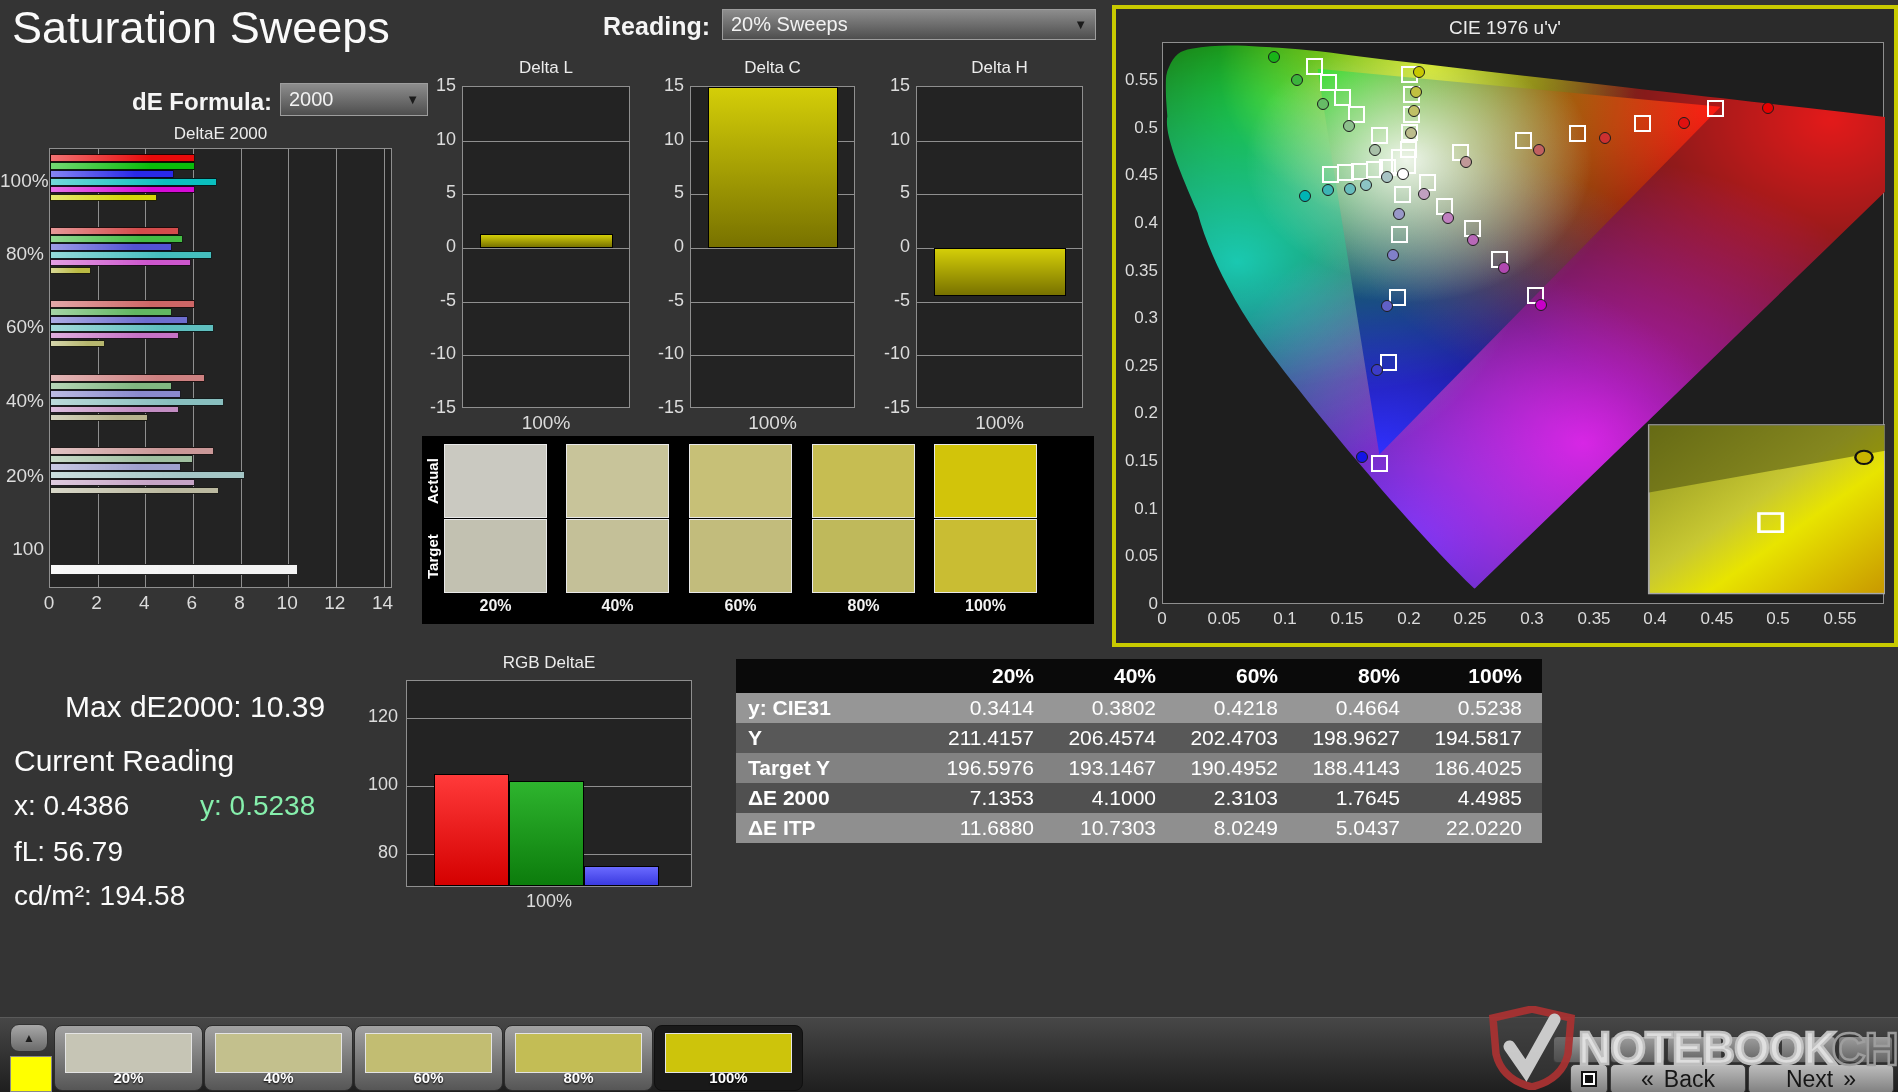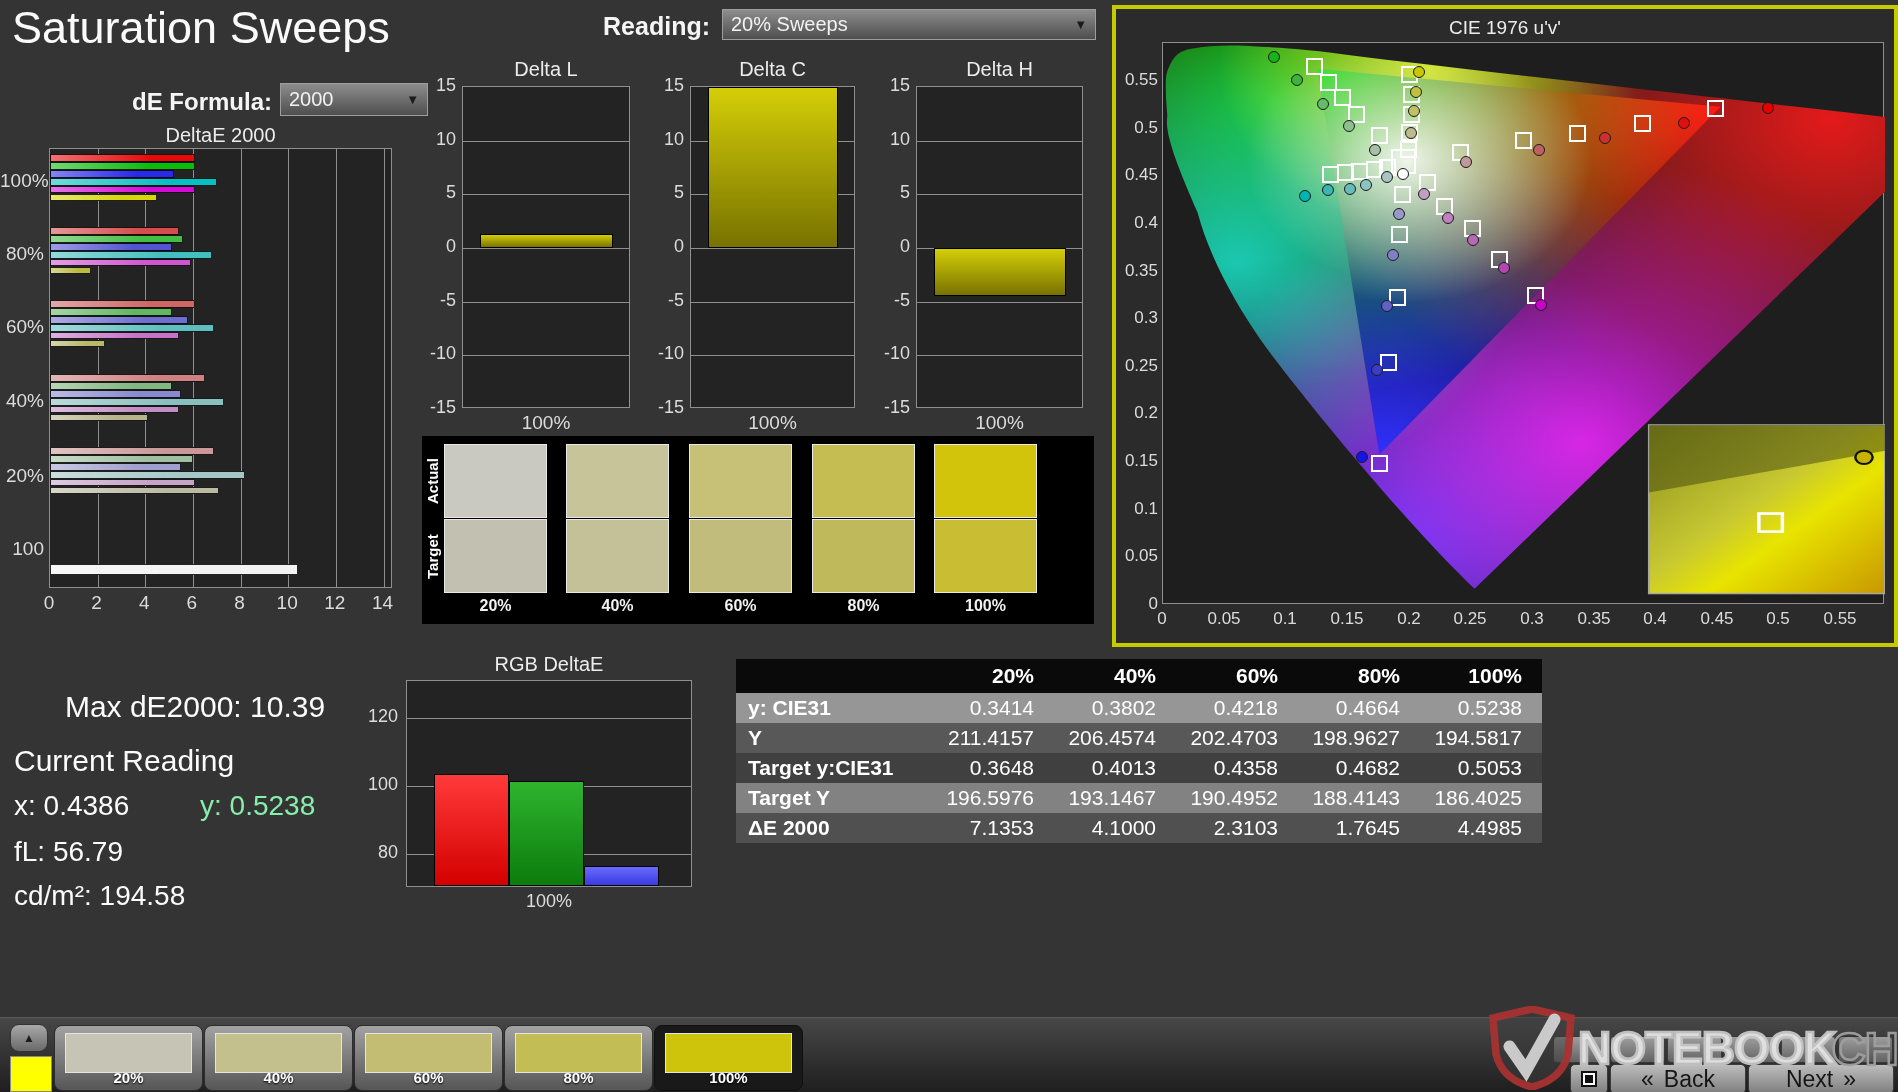--- a/index.html
+++ b/index.html
@@ -8,21 +8,21 @@
   .abs{position:absolute;}
   .ctr{text-align:center;}
   .rt{text-align:right;}
   .plot{position:absolute;background:#232323;border:1px solid #8f8f8f;box-sizing:border-box;}
   .gridv{position:absolute;top:0;bottom:0;width:1px;background:#8f8f8f;}
   .gridh{position:absolute;left:0;right:0;height:1px;background:#8f8f8f;}
   .bar{position:absolute;box-sizing:border-box;border:1px solid rgba(0,0,0,.85);
        background-image:linear-gradient(to right,rgba(255,255,255,.45),rgba(255,255,255,.04) 70%);}
   .vbar{position:absolute;box-sizing:border-box;border:1px solid #000;}
   .ticklab{position:absolute;font-size:18px;color:#dcdcdc;}
-  .charttitle{position:absolute;font-size:20px;color:#ececec;text-align:center;}
+  .charttitle{position:absolute;font-size:17px;color:#ececec;text-align:center;}
   .dropdown{position:absolute;background:linear-gradient(#8d8d8d,#4e4e4e);border:1px solid #9d9d9d;
             color:#f2f2f2;font-size:20px;display:flex;align-items:center;justify-content:space-between;
             padding:0 8px;box-sizing:border-box;cursor:default;}
   .dropdown .arr{color:#1b1b1b;font-size:13px;margin-left:8px;}
   .swcell{position:absolute;box-sizing:border-box;border:1px solid #e9e9e9;}
   .vlabel{position:absolute;writing-mode:vertical-rl;transform:rotate(180deg);
           font-size:15px;font-weight:bold;color:#fff;text-align:center;}
   .tblrow{display:flex;height:30px;line-height:30px;font-size:21px;color:#fff;}
   .tbl-label{width:196px;font-weight:bold;padding-left:12px;box-sizing:border-box;}
   .tbl-val{width:122px;text-align:right;padding-right:20px;box-sizing:border-box;}
@@ -237,43 +237,43 @@
         <div class="tbl-val">0.5238</div>
       </div>
       <div class="tblrow" style="background: rgb(88, 88, 88);">
         <div class="tbl-label">Y</div>
         <div class="tbl-val">211.4157</div>
         <div class="tbl-val">206.4574</div>
         <div class="tbl-val">202.4703</div>
         <div class="tbl-val">198.9627</div>
         <div class="tbl-val">194.5817</div>
       </div>
-      <div class="tblrow" style="background: rgb(64, 64, 64);">
-        <div class="tbl-label">Target y:CIE31</div>
-        <div class="tbl-val">0.3648</div>
-        <div class="tbl-val">0.4013</div>
-        <div class="tbl-val">0.4358</div>
-        <div class="tbl-val">0.4682</div>
-        <div class="tbl-val">0.5053</div>
-      </div>
       <div class="tblrow" style="background: rgb(130, 130, 130);">
         <div class="tbl-label">Target Y</div>
         <div class="tbl-val">196.5976</div>
         <div class="tbl-val">193.1467</div>
         <div class="tbl-val">190.4952</div>
         <div class="tbl-val">188.4143</div>
         <div class="tbl-val">186.4025</div>
       </div>
       <div class="tblrow" style="background: rgb(80, 80, 80);">
         <div class="tbl-label">ΔE 2000</div>
         <div class="tbl-val">7.1353</div>
         <div class="tbl-val">4.1000</div>
         <div class="tbl-val">2.3103</div>
         <div class="tbl-val">1.7645</div>
         <div class="tbl-val">4.4985</div>
+      </div>
+      <div class="tblrow" style="background: rgb(143, 143, 143);">
+        <div class="tbl-label">ΔE ITP</div>
+        <div class="tbl-val">11.6880</div>
+        <div class="tbl-val">10.7303</div>
+        <div class="tbl-val">8.0249</div>
+        <div class="tbl-val">5.0437</div>
+        <div class="tbl-val">22.0220</div>
       </div>
     </div>
 
   <div class="abs" id="cie-panel" style="left:1112px;top:5px;width:778px;height:634px;background:#2b2b2b;border:4px solid #c8ca00;">
     <div class="ctr" style="position:absolute;left:0;top:8px;width:100%;font-size:19px;color:#ececec;">CIE 1976 u'v'</div>
     <div class="plot" id="cie-plot" style="left:46px;top:33px;width:722px;height:562px;background:#1e1e1e;">
       <svg width="722" height="562" viewBox="0 0 584 590" preserveAspectRatio="none" style="position:absolute;left:0;top:0;">
         <defs>
           <clipPath id="locusClip">
             <path d="M252 573 C 205 515, 130 400, 83 319 C 55 268, 36 218, 28 178 C 12 130, 1 95, 3.5 77

